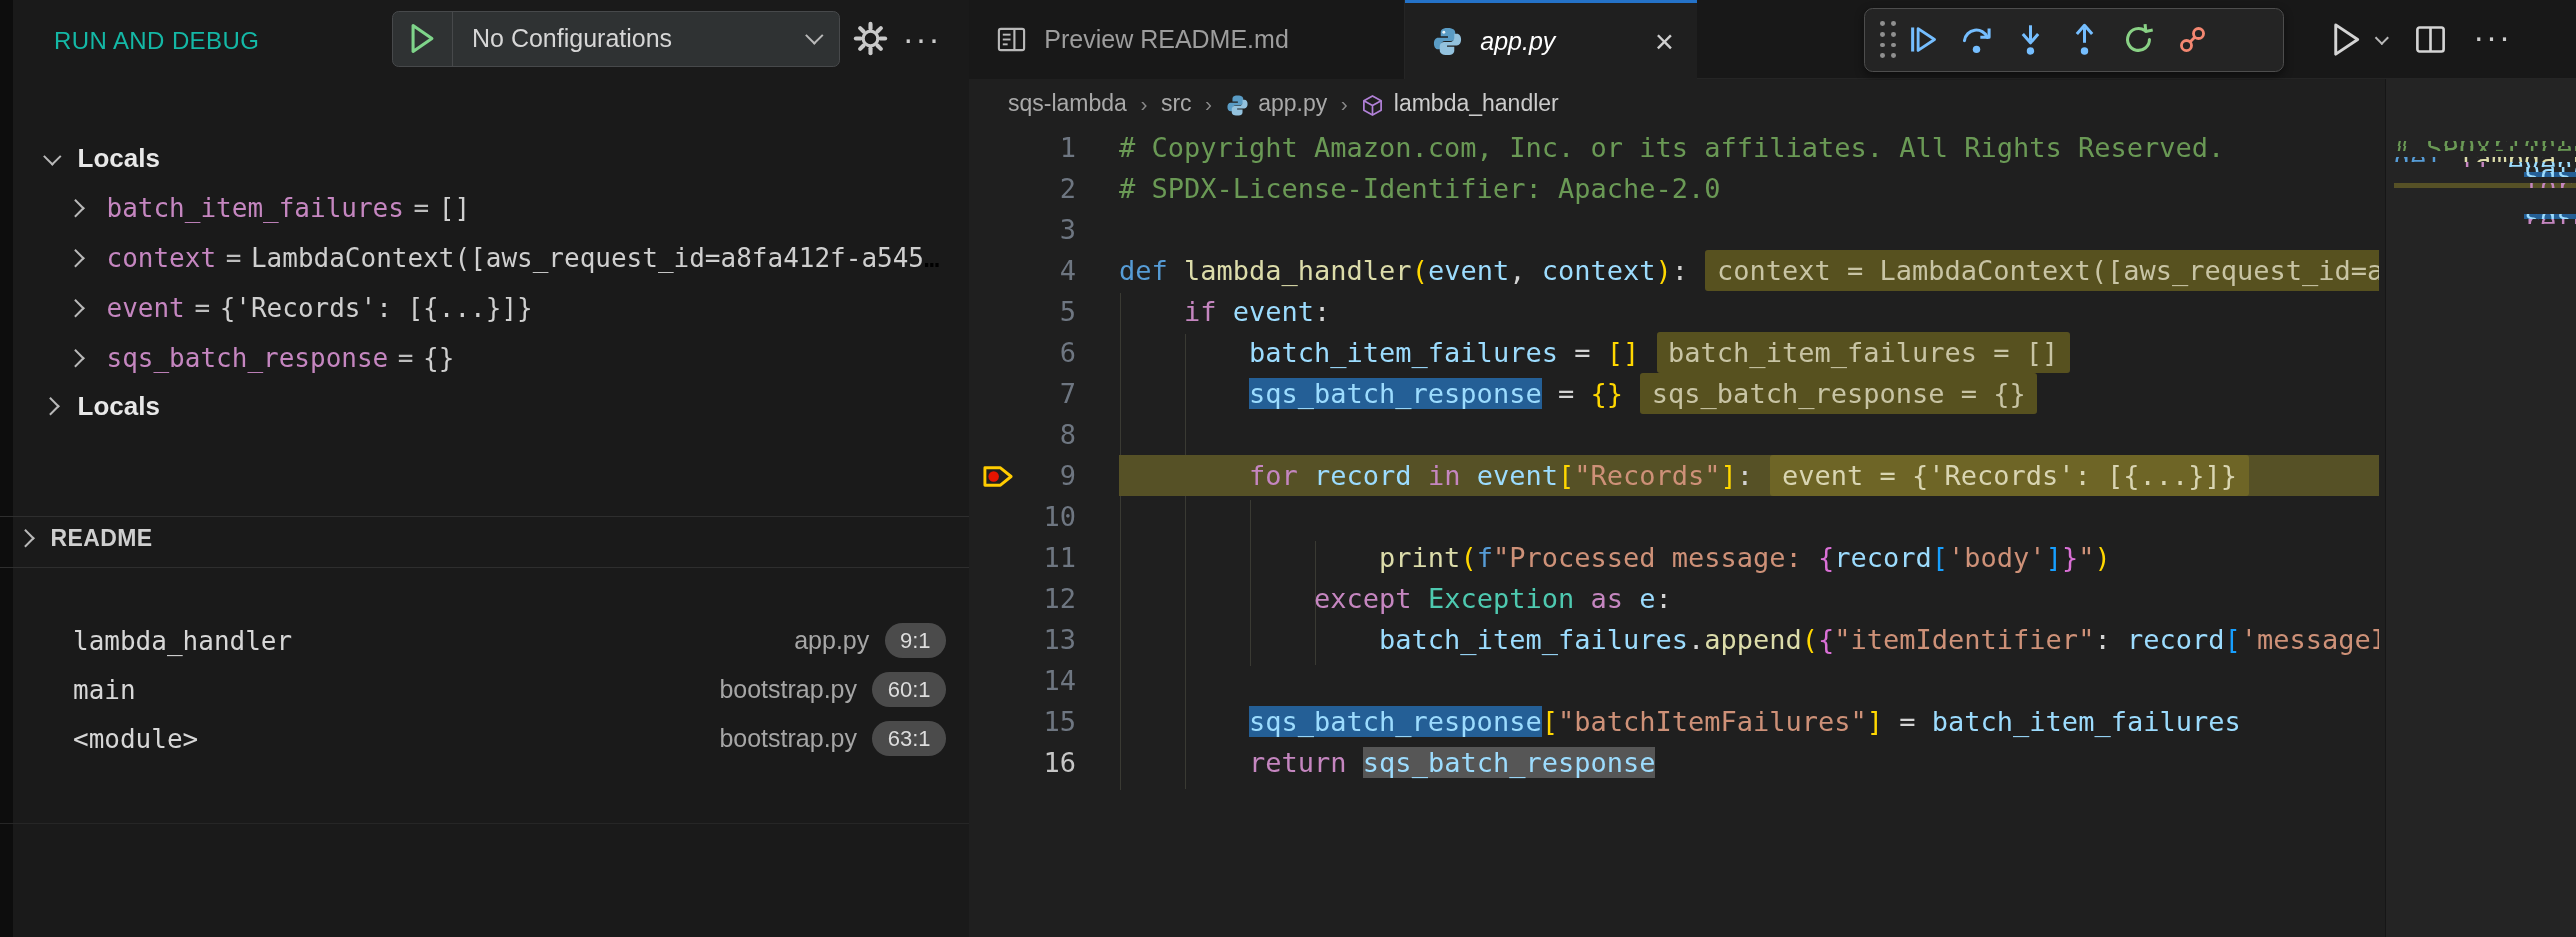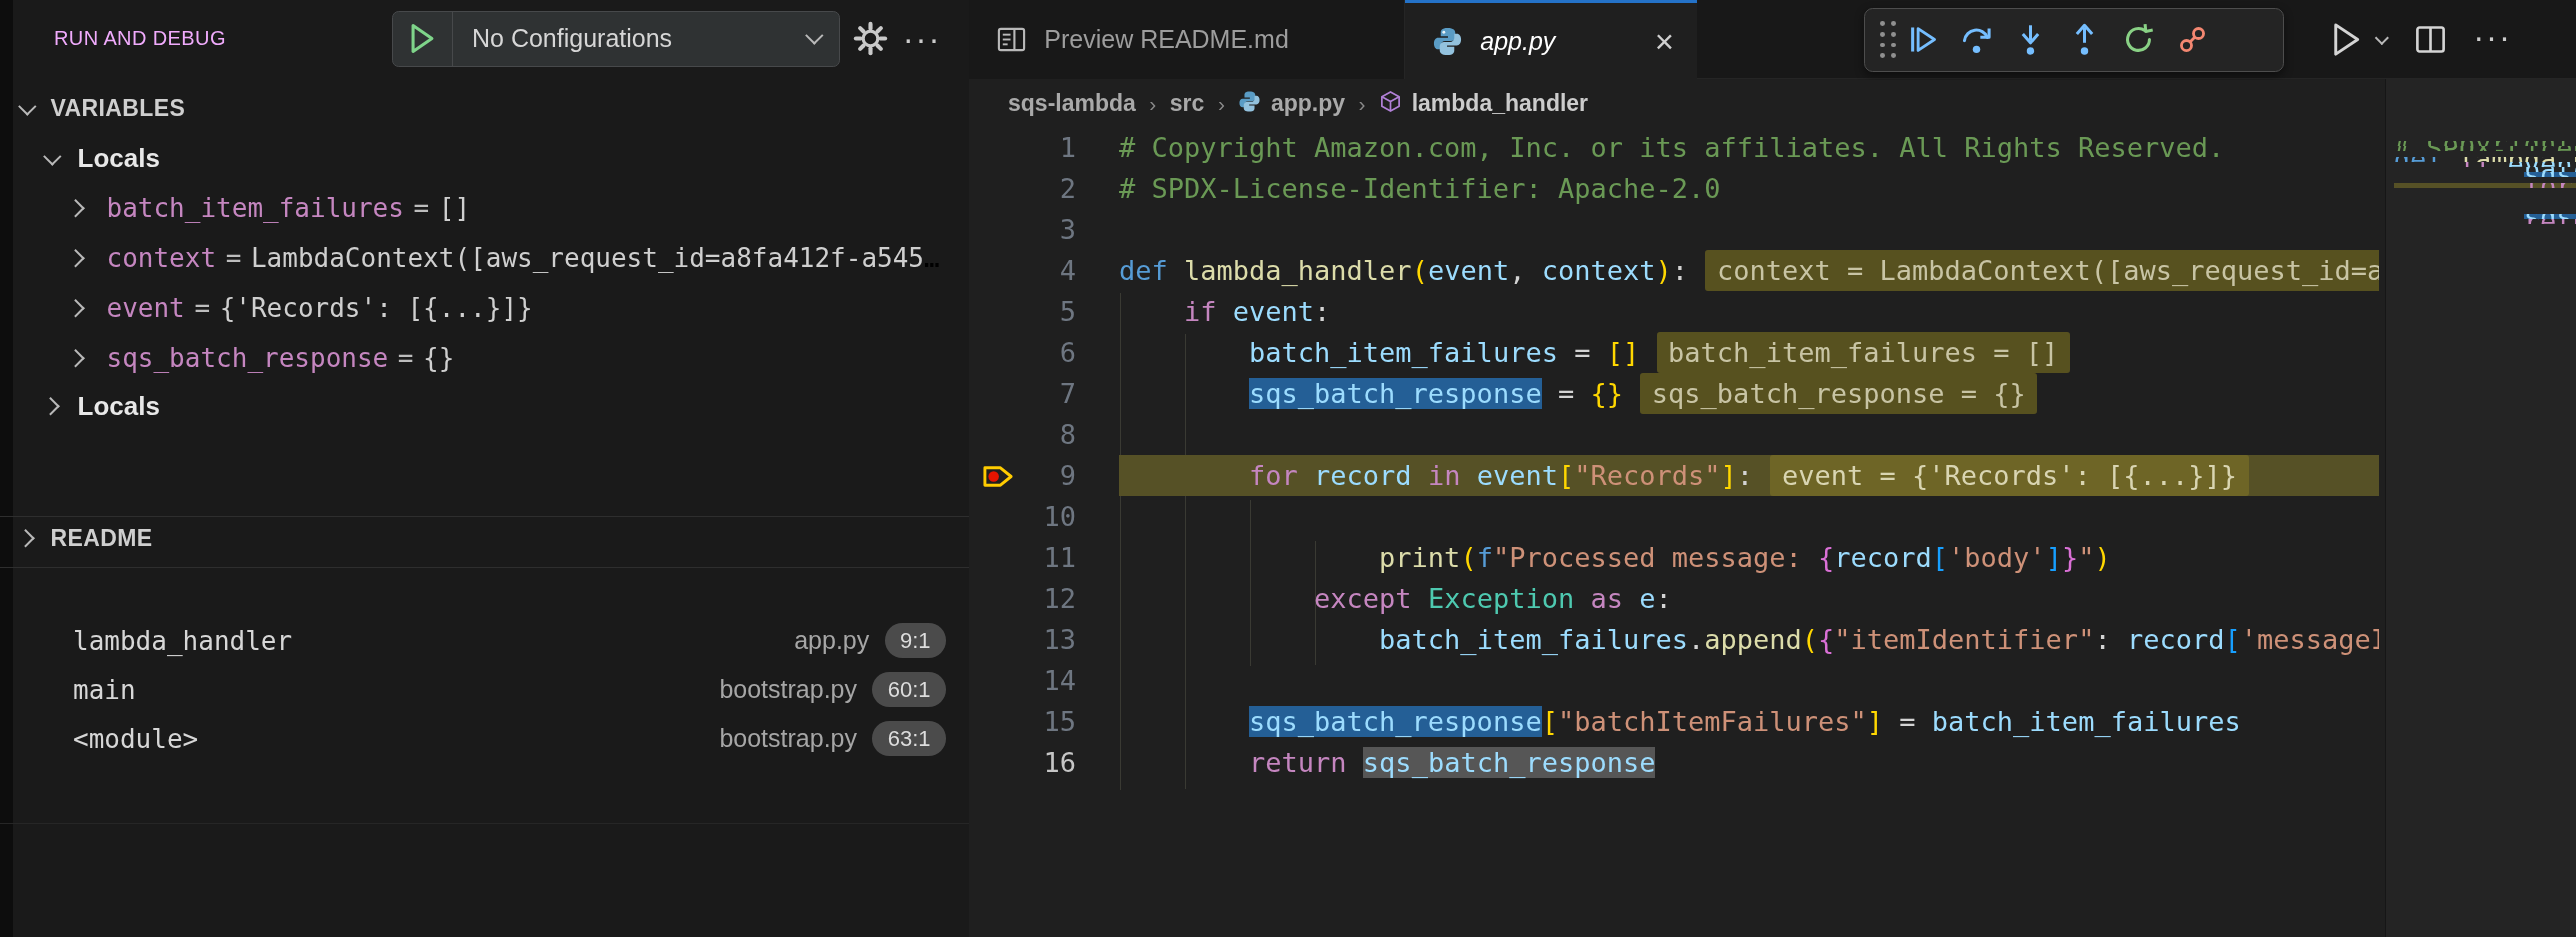--- a/index.html
+++ b/index.html
@@ -2,21 +2,21 @@
 <html><head>
 <meta charset="utf-8">
 <style>
   * { margin:0; padding:0; box-sizing:border-box; }
   html,body { width:2576px; height:938px; background:#1f1f1f; overflow:hidden;
               font-family:"Liberation Sans", sans-serif; -webkit-font-smoothing:antialiased; }
 
   
   #sidebar { position:absolute; left:0; top:0; width:969px; height:938px; background:#1a1a1a; }
   #sidebar .edge { position:absolute; left:0; top:0; width:12.5px; height:100%; background:#0d0d0d; }
-  .sb-title { position:absolute; left:54px; top:27px; font-size:20px; color:#f0abfc; letter-spacing:0.4px; }
+  .sb-title { position:absolute; left:54px; top:27px; font-size:24px; color:#14b8a6; letter-spacing:0.4px; }
   .cfg-dd { position:absolute; left:392px; top:10.6px; width:448px; height:56px; background:#2f3233;
             border:1px solid #47494b; border-radius:6.7px; display:flex; align-items:center; }
   .cfg-dd .play { width:60px; height:100%; display:flex; align-items:center; justify-content:center;
                   border-right:1px solid #47494b; }
   .cfg-dd .lbl { margin-left:19px; font-size:25px; color:#d6d6d6; }
   .cfg-dd .chev-wrap { margin-left:auto; margin-right:21px; }
   .icon-btn { position:absolute; top:17.3px; width:42px; height:42px; display:flex; align-items:center; justify-content:center; color:#cccccc; }
   .dots { font-size:33px; color:#cccccc; letter-spacing:1.9px; line-height:19px; }
 
   .chev { display:inline-block; width:12.5px; height:12.5px; border-right:2.3px solid #b9b9b9; border-bottom:2.3px solid #b9b9b9; }
@@ -63,21 +63,21 @@
                  display:flex; align-items:center; }
   #dbg-toolbar .grip { margin-left:15.4px; display:grid; grid-template-columns:4.8px 4.8px; grid-gap:5.8px; }
   #dbg-toolbar .grip i { width:4.8px; height:4.8px; border-radius:50%; background:#8f8f8f; }
   .dbg-btn { width:54px; height:54px; display:flex; align-items:center; justify-content:center; }
 
   .ed-actions { position:absolute; top:0; height:79px; right:0; width:250px; display:flex; align-items:center; }
 
   #breadcrumb { position:absolute; left:0; top:80px; width:1607px; height:47px; display:flex; align-items:center;
                 font-size:23px; color:#a9a9a9; background:#1f1f1f; }
   #breadcrumb .sep { margin:0 13.5px; color:#8a8a8a; font-size:21px; }
-  #breadcrumb .bi { display:flex; align-items:flex-start;font-weight:bold; }
+  #breadcrumb .bi { display:flex; align-items:flex-end; }
   #breadcrumb .first { margin-left:39px; }
   #breadcrumb .last { color:#cccccc; }
   #breadcrumb svg { margin-right:9.6px; }
 
   
   #code { position:absolute; left:0; top:127px; width:1410px; }
   .line { display:flex; height:41px; line-height:41px; font-family:"DejaVu Sans Mono", monospace; font-size:27px; }
   .gut { width:150px; flex:none; text-align:right; padding-right:43px; color:#6e7681; position:relative; }
   .gut.active-ln { color:#c6c6c6; }
   .gut .bpicon { position:absolute; left:11.6px; top:4.8px; }
@@ -125,24 +125,20 @@
           <line x1="21.7" y1="21.7" x2="24.5" y2="24.5"></line>
         <line x1="24.5" y1="7.5" x2="21.7" y2="10.3"></line>
           <line x1="10.3" y1="21.7" x2="7.5" y2="24.5"></line>
       </g>
     </svg>
   </div>
   <div class="icon-btn" style="left:901px;">
     <span class="dots">···</span>
   </div>
 
-  <div class="sect-h" style="top:87px;">
-    <span class="chev down"></span>
-    <span class="txt">VARIABLES</span>
-  </div>
 
   <div class="scope-h" style="top:135px;">
     <span class="chev down"></span>
     <span class="txt">Locals</span>
   </div>
 
   <div class="var-row" style="top:183px;">
     <span class="chev right"></span>
     <span class="body"><span class="var-name">batch_item_failures</span><span class="var-eq">=</span><span class="var-val">[]</span></span>
   </div>

